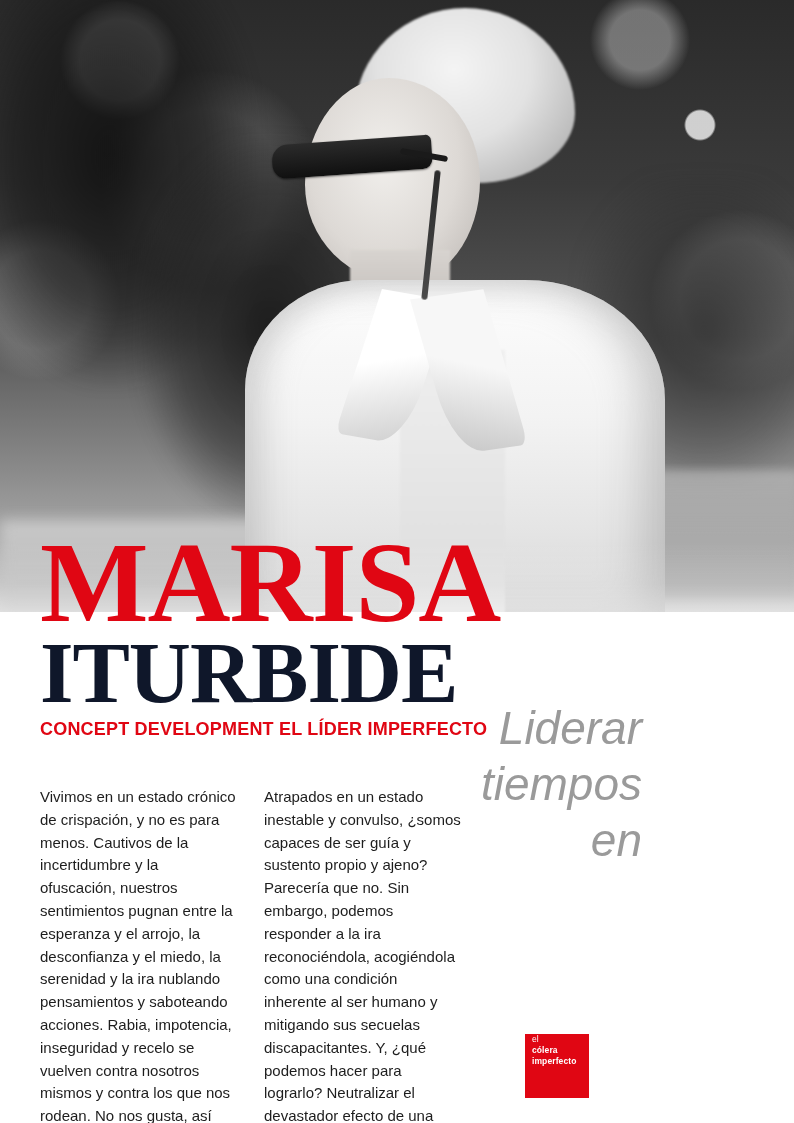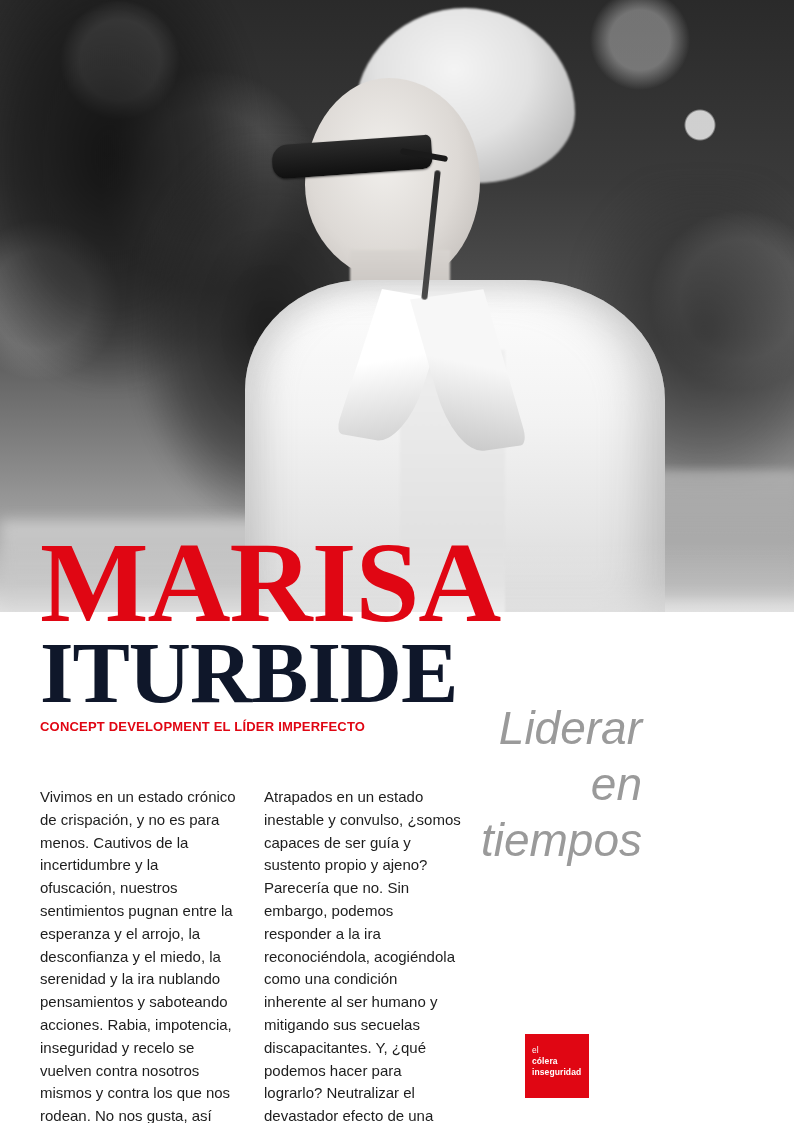--- a/index.html
+++ b/index.html
@@ -146,21 +146,21 @@
     font-size: 86px;
     line-height: 0.92;
     color: #0f172a;
     letter-spacing: -1px;
     margin-top: 4px;
   }
   .subtitle {
     margin-top: 6px;
     font-family: "Liberation Sans", sans-serif;
     font-weight: bold;
-    font-size: 13px;
+    font-size: 18px;
     letter-spacing: 0.2px;
     color: #e00613;
     text-transform: uppercase;
   }
 
   
   .columns {
     position: absolute;
     left: 40px;
     top: 786px;
@@ -195,21 +195,21 @@
 
   
   .logo {
     position: absolute;
     right: 82px;
     top: 1034px;
     width: 64px;
     height: 64px;
     background: #e00613;
     color: #ffffff;
-    padding: 11px 7px;
+    padding: 0 7px;
   }
   .logo-line {
     font-size: 8.5px;
     line-height: 1.28;
     font-weight: bold;
     letter-spacing: 0.1px;
   }
   .logo-line.sm { font-weight: normal; }
 </style>
 </head>
@@ -241,32 +241,32 @@
   </div>
 
   <div class="title-block">
     <div class="title-first">MARISA</div>
     <div class="title-last">ITURBIDE</div>
     <div class="subtitle">CONCEPT DEVELOPMENT EL LÍDER IMPERFECTO</div>
   </div>
 
   <div class="right-head">
     <span>Liderar</span>
+    <span>tiempos</span>
     <span>en</span>
-    <span>tiempos</span>
   </div>
 
   <div class="columns">
     <div class="col">
       <p>Vivimos en un estado crónico de crispación, y no es para menos. Cautivos de la incertidumbre y la ofuscación, nuestros sentimientos pugnan entre la esperanza y el arrojo, la desconfianza y el miedo, la serenidad y la ira nublando pensamientos y saboteando acciones. Rabia, impotencia, inseguridad y recelo se vuelven contra nosotros mismos y contra los que nos rodean. No nos gusta, así que escudriñamos nuestro interior y rastreamos el exterior en busca de lazarillos. Presionados, sabemos que estamos abocados al cambio.</p>
     </div>
     <div class="col">
       <p>Atrapados en un estado inestable y convulso, ¿somos capaces de ser guía y sustento propio y ajeno? Parecería que no. Sin embargo, podemos responder a la ira reconociéndola, acogiéndola como una condición inherente al ser humano y mitigando sus secuelas discapacitantes. Y, ¿qué podemos hacer para lograrlo? Neutralizar el devastador efecto de una rabia desbocada y restaurar la resistencia interior generosa, y cómplice imprescindible para liderar en tiempos de cólera. No es fácil, pero tampoco imposible.</p>
     </div>
   </div>
 
   <div class="logo">
     <div class="logo-line sm">el</div>
     <div class="logo-line">cólera</div>
-    <div class="logo-line">inseguridad</div>
+    <div class="logo-line">imperfecto</div>
   </div>
 
 </div>
 
 </body></html>

